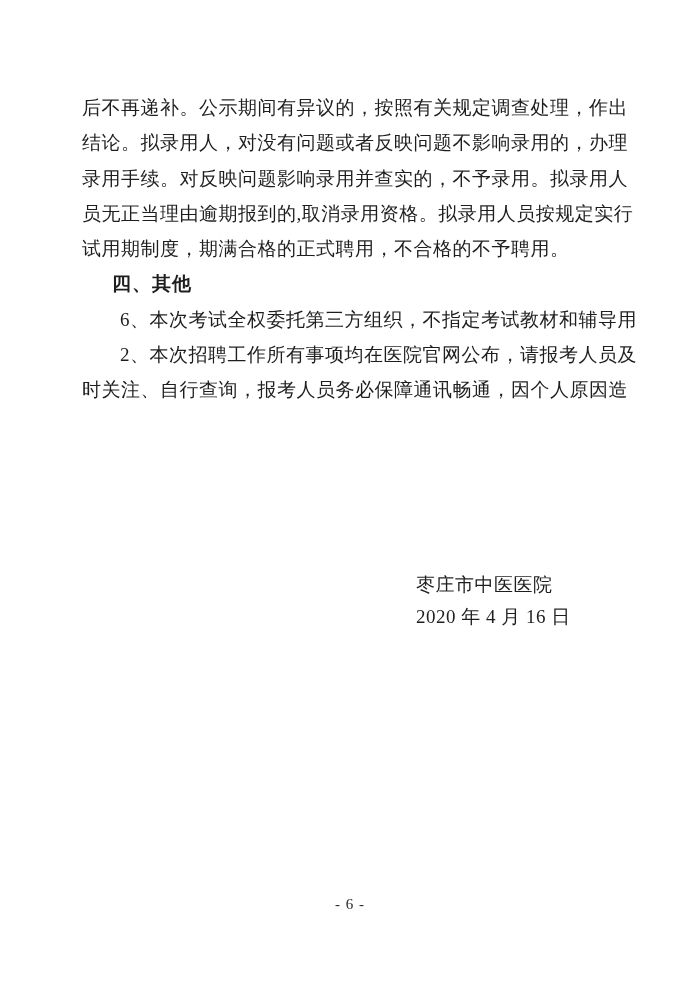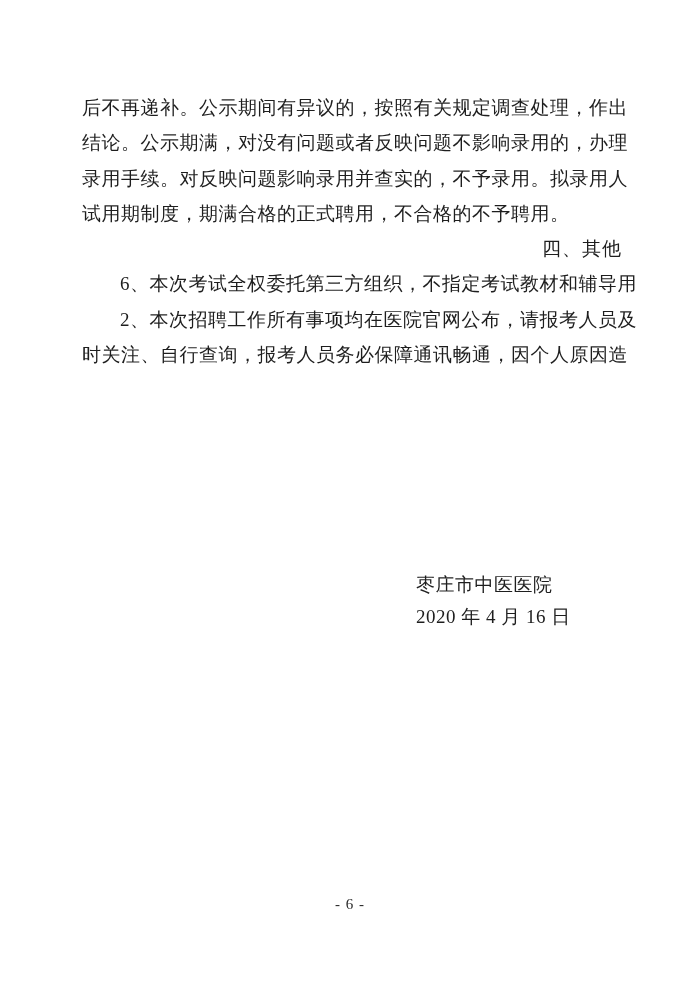--- a/index.html
+++ b/index.html
@@ -25,25 +25,24 @@
     line-height: 35.3px;
   }
   .line {
     white-space: nowrap;
     letter-spacing: 0.5px;
   }
   .indent {
     text-indent: 38px;
   }
   .heading-line {
-    font-weight: normal;
+    font-weight: bold;
     font-family: "Liberation Sans", "DejaVu Sans", sans-serif;
     text-indent: 30px;
     letter-spacing: 1px;
-    text-align: right;
   }
   .signature-block {
     position: absolute;
     left: 416px;
     top: 569px;
     font-size: 19px;
     line-height: 31.5px;
     text-align: left;
   }
   .signature-block .line {
@@ -60,22 +59,23 @@
     letter-spacing: 1px;
   }
 </style>
 </head>
 <body>
 
 <div class="page">
 
   <div class="body-text">
     <div class="line">后不再递补。公示期间有异议的，按照有关规定调查处理，作出</div>
-    <div class="line">结论。公示期满，对没有问题或者反映问题不影响录用的，办理</div>
+    <div class="line">结论。拟录用人，对没有问题或者反映问题不影响录用的，办理</div>
     <div class="line">录用手续。对反映问题影响录用并查实的，不予录用。拟录用人</div>
+    <div class="line">员无正当理由逾期报到的,取消录用资格。拟录用人员按规定实行</div>
     <div class="line">试用期制度，期满合格的正式聘用，不合格的不予聘用。</div>
 
     <div class="line heading-line">四、其他</div>
 
     <div class="line indent">6、本次考试全权委托第三方组织，不指定考试教材和辅导用</div>
 
     <div class="line indent">2、本次招聘工作所有事项均在医院官网公布，请报考人员及</div>
     <div class="line">时关注、自行查询，报考人员务必保障通讯畅通，因个人原因造</div>
 
   </div>

